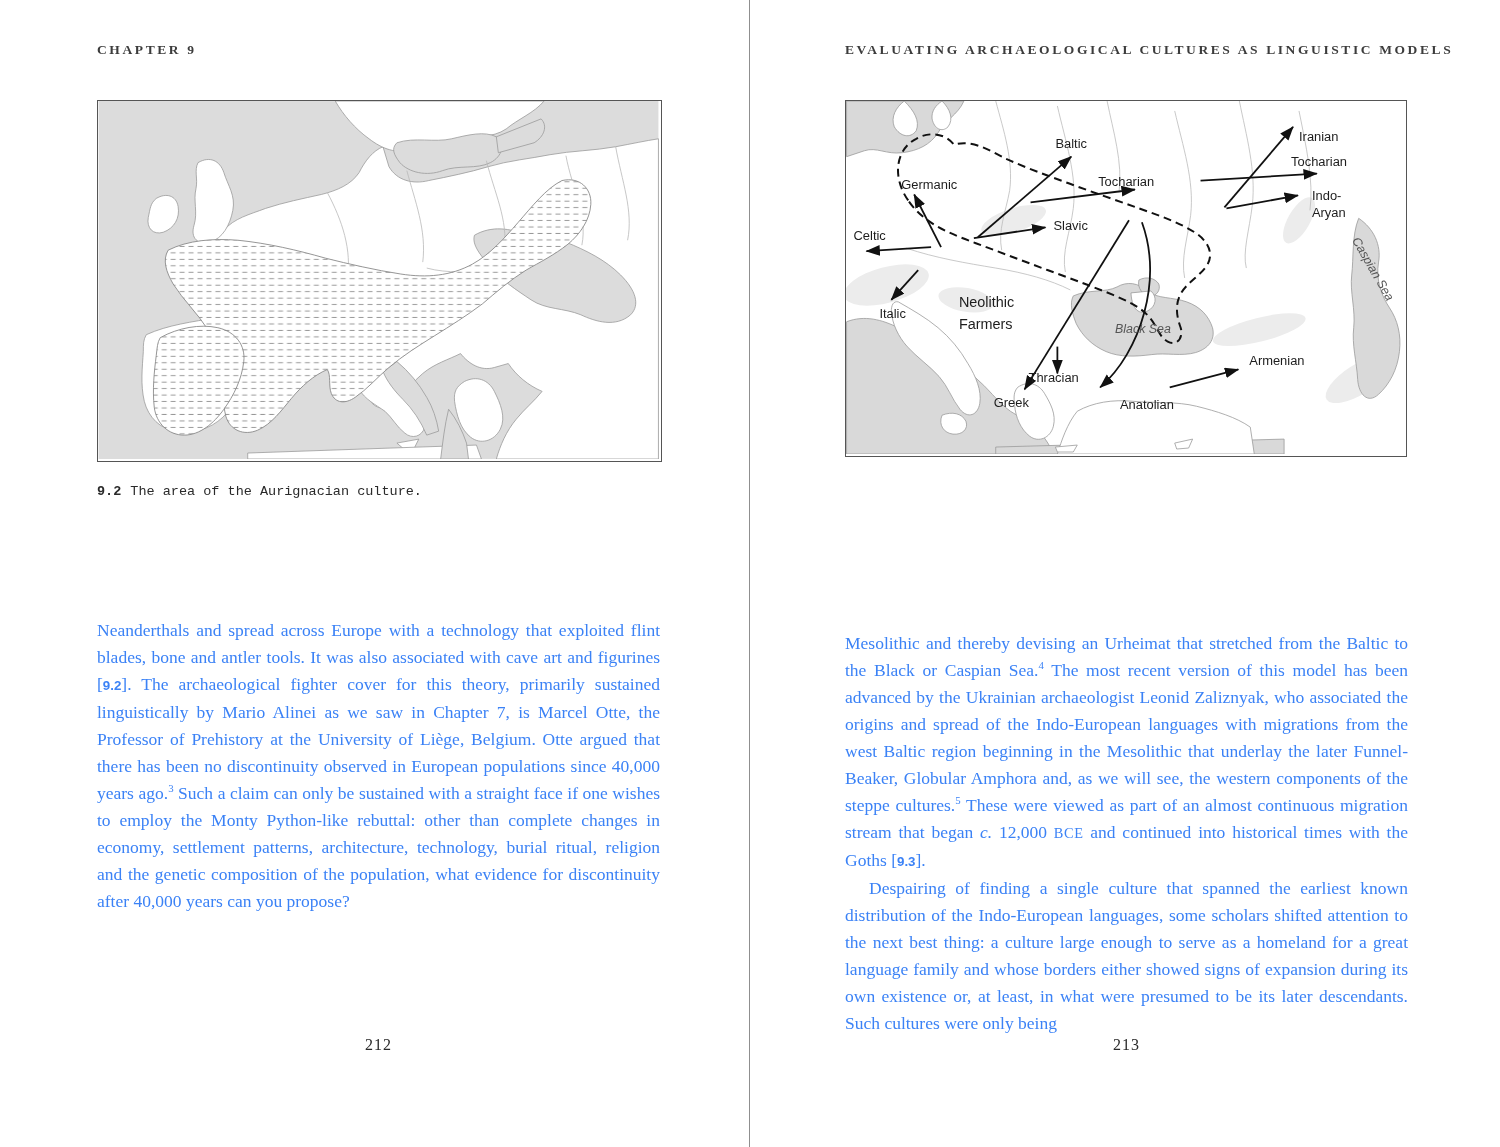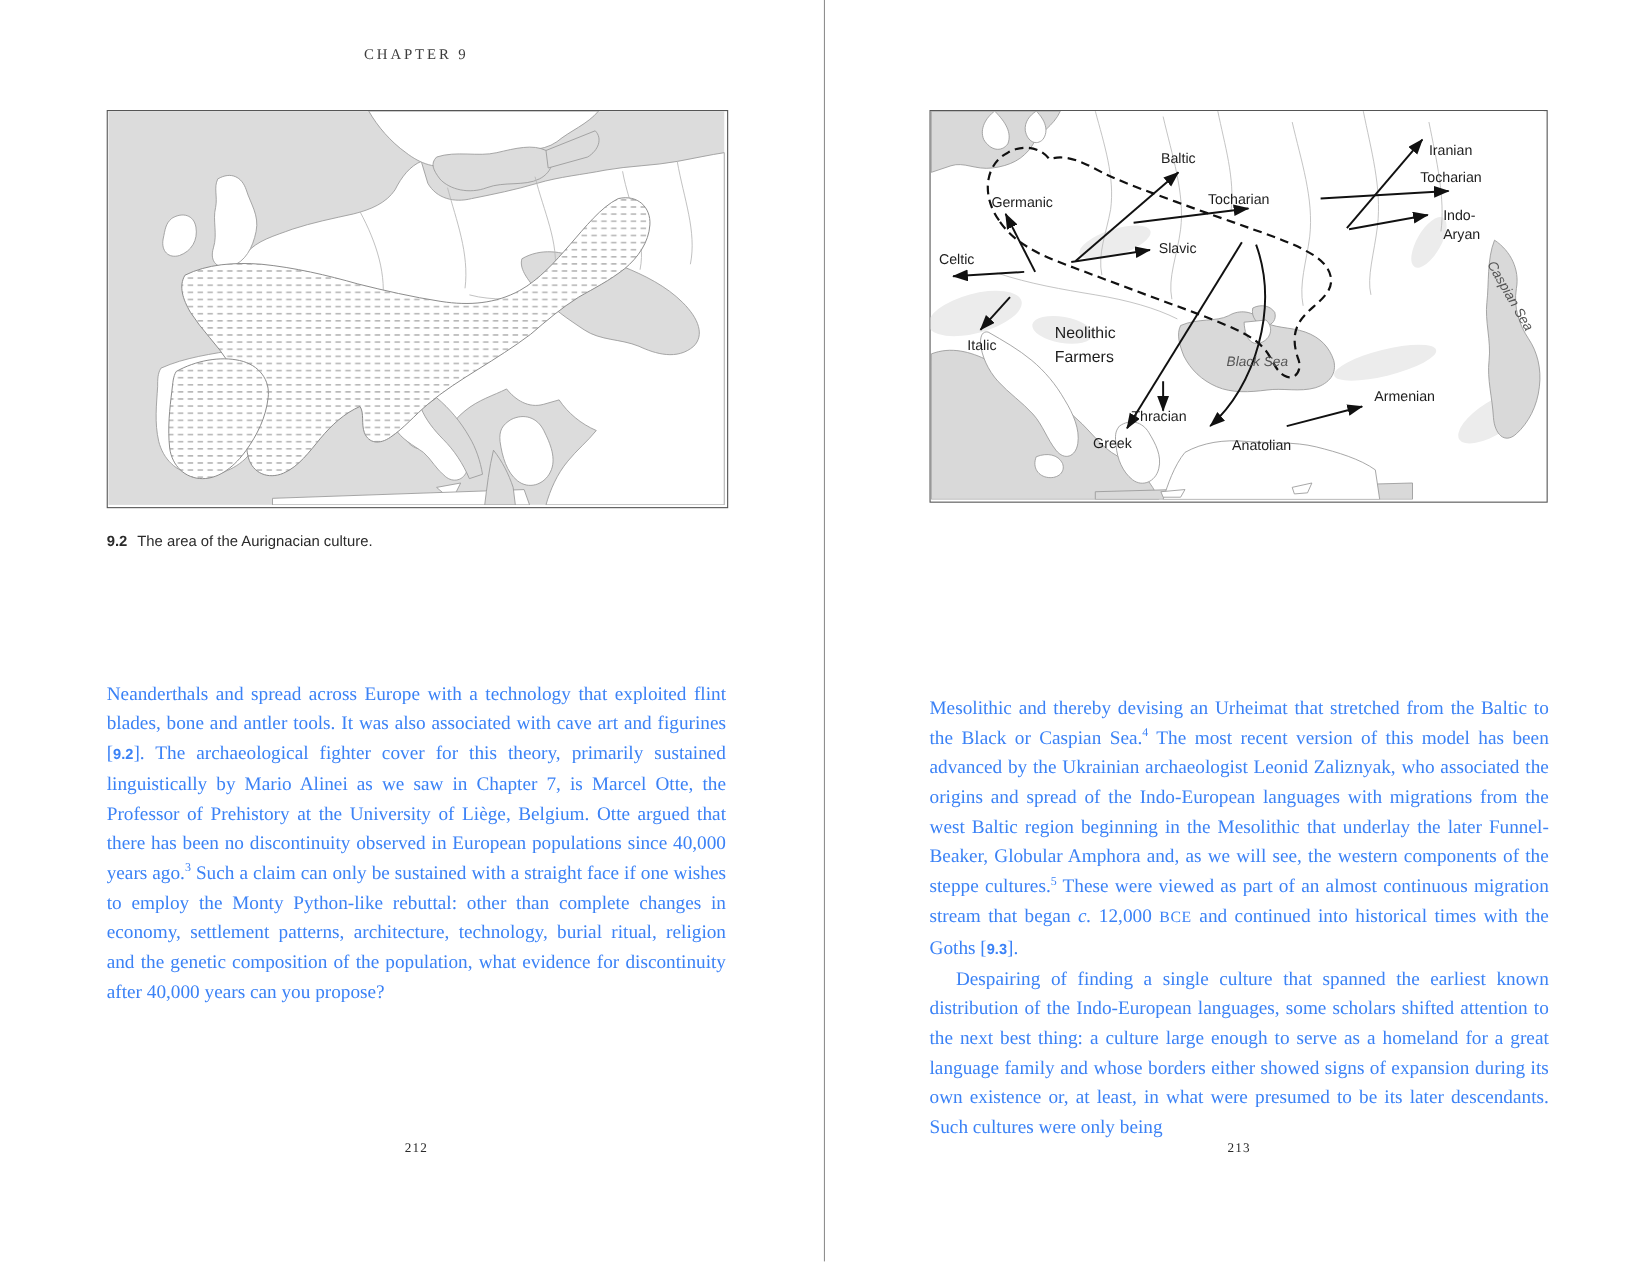--- a/index.html
+++ b/index.html
@@ -1,41 +1,41 @@
 <!DOCTYPE html>
 <html><head>
 <meta charset="utf-8">
 <style>
   html,body{margin:0;padding:0;background:#ffffff;}
   #book{position:relative;width:1500px;height:1147px;background:#ffffff;overflow:hidden;
         font-family:"Liberation Serif",serif;color:#1f1f1f;}
   .gutter{position:absolute;left:749px;top:0;width:1px;height:1147px;background:#8f8f8f;}
   .running-head{position:absolute;top:42px;font-family:"Liberation Serif",serif;
-        font-size:13.5px;letter-spacing:2.6px;color:#3c3c3c;text-align:center;white-space:nowrap;}
+        font-size:13.5px;letter-spacing:2.6px;color:#3c3c3c;white-space:nowrap;font-weight:bold;}
   .rh-left{left:97px;width:563px;}
   .rh-right{left:845px;width:560px;}
   .map-frame{position:absolute;border:1px solid #555;background:#fff;}
   .map-left{left:97px;top:100px;width:563px;height:360px;}
   .map-right{left:845px;top:100px;width:560px;height:355px;}
-  .caption{position:absolute;font-family:Liberation Sans, sans-serif;font-size:13.5px;
+  .caption{position:absolute;font-family:Liberation Mono, monospace;font-size:13.5px;
         line-height:21px;color:#2a2a2a;}
   .cap-left{left:97px;top:481px;width:563px;}
   .cap-right{left:845px;top:474px;width:560px;}
   .caption b{font-weight:700;margin-right:9px;}
   .bodytext{position:absolute;width:563px;font-size:17.5px;line-height:27px;
         text-align:justify;color:#3b82f6;}
   .body-left{left:97px;top:617px;}
   .body-right{left:845px;top:630px;}
   .bodytext p{margin:0;}
   .bodytext p.indent{text-indent:24px;}
   .run-figref{font-family:"Liberation Sans",sans-serif;font-weight:700;font-size:0.76em;}
   .run-sup{vertical-align:super;font-size:0.62em;line-height:0;}
   .run-it{font-style:italic;}
   .run-sc{font-size:0.82em;letter-spacing:0.6px;}
-  .folio{position:absolute;top:1036px;font-size:12px;letter-spacing:1px;color:#2a2a2a;
+  .folio{position:absolute;top:1036px;font-size:16px;letter-spacing:1px;color:#2a2a2a;
         text-align:center;white-space:nowrap;}
   .folio-left{left:97px;width:563px;}
   .folio-right{left:845px;width:563px;}
   svg{display:block;}
   .map-label{font-family:"Liberation Sans",sans-serif;font-size:13px;fill:#1d1d1d;}
   .map-label-lg{font-family:"Liberation Sans",sans-serif;font-size:14.5px;fill:#1d1d1d;}
   .sea-label{font-family:"Liberation Sans",sans-serif;font-size:12.5px;font-style:italic;fill:#555;}
 </style>
 </head>
 <body>
@@ -105,20 +105,21 @@
   <div class="caption cap-left">
     <b>9.2</b><span>The area of the Aurignacian culture.</span>
   </div>
 
   <div class="bodytext body-left">
     <p><span>Neanderthals and spread across Europe with a technology that exploited flint blades, bone and antler tools. It was also associated with cave art and figurines [</span><span class="run-figref">9.2</span><span>]. The archaeological fighter cover for this theory, primarily sustained linguistically by Mario Alinei as we saw in Chapter 7, is Marcel Otte, the Professor of Prehistory at the University of Liège, Belgium. Otte argued that there has been no discontinuity observed in European populations since 40,000 years ago.</span><span class="run-sup">3</span><span> Such a claim can only be sustained with a straight face if one wishes to employ the Monty Python-like rebuttal: other than complete changes in economy, settlement patterns, architecture, technology, burial ritual, religion and the genetic composition of the population, what evidence for discontinuity after 40,000 years can you propose?</span></p>
   </div>
 
   <div class="folio folio-left">212</div>
 
+  <div class="running-head rh-right">EVALUATING ARCHAEOLOGICAL CULTURES AS LINGUISTIC MODELS</div>
 
   <div class="map-frame map-right">
     <svg width="558" height="353" viewBox="0 0 560 355">
       <defs>
         <marker id="arr" markerWidth="9" markerHeight="8" refX="7.5" refY="3" orient="auto" markerUnits="strokeWidth">
           <path d="M0,0 L8,3 L0,6 Z" fill="#111111"></path>
         </marker>
       </defs>
 
       <rect x="0" y="0" width="560" height="355" fill="#ffffff"></rect>

